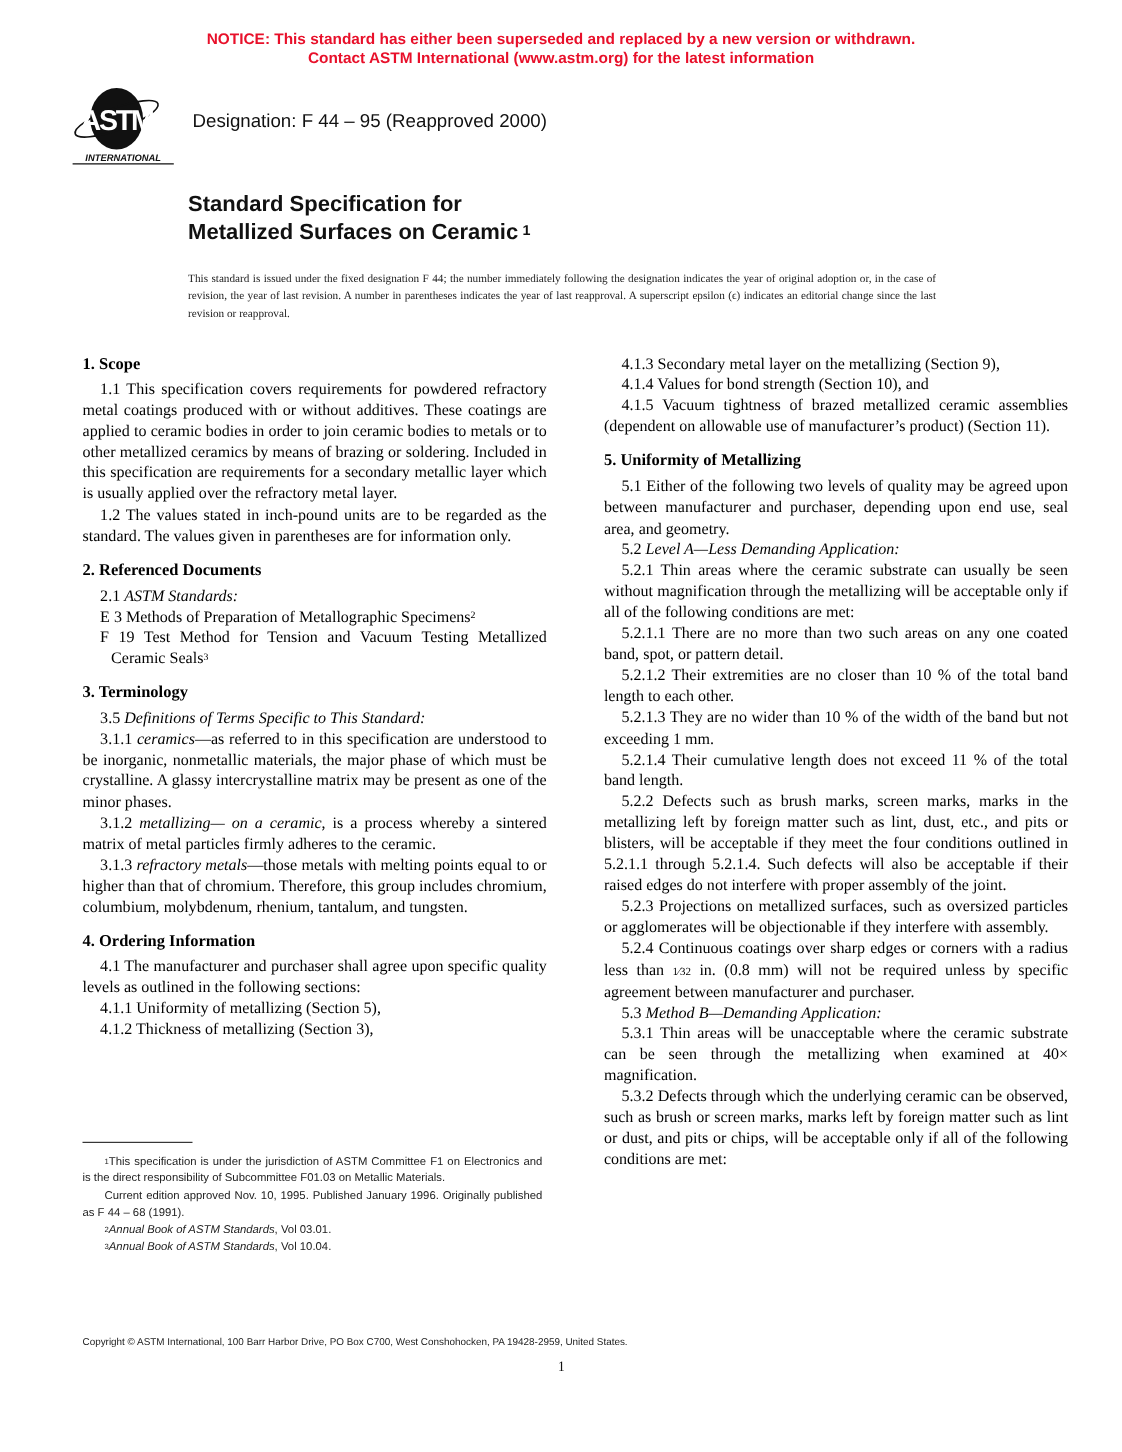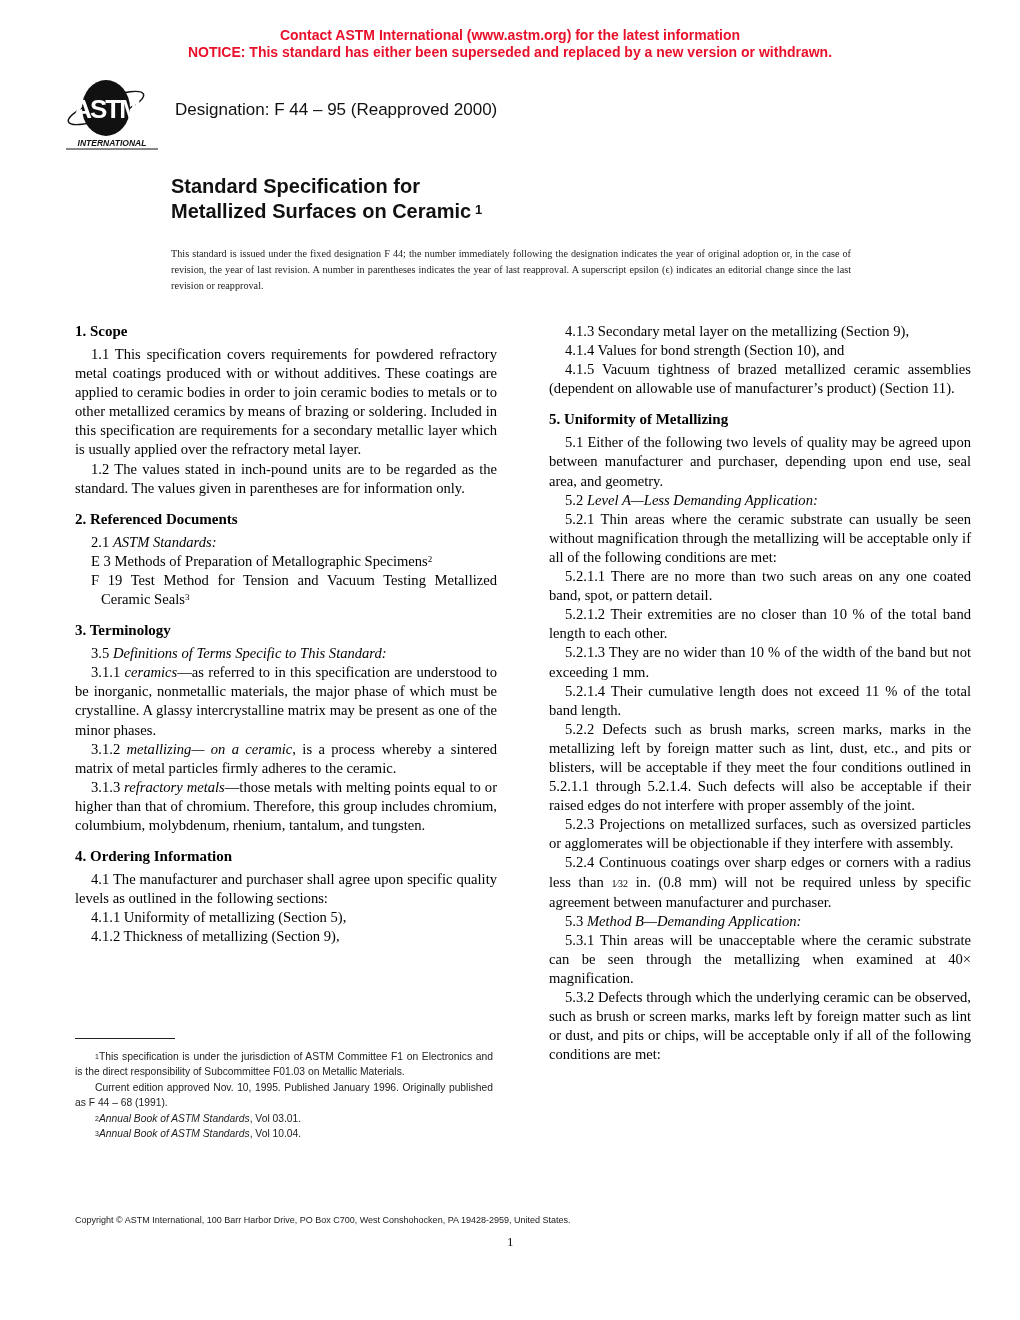--- a/index.html
+++ b/index.html
@@ -33,22 +33,22 @@
   .footnotes sup { font-size: 7px; vertical-align: top; }
   .copyright { position: absolute; left: 75px; top: 1215px; font-family: "Liberation Sans", sans-serif;
     font-size: 9px; color: #222; }
   .pagenum { position: absolute; left: 507px; top: 1234px; font-family: "Liberation Serif", serif;
     font-size: 13px; color: #111; }
 </style>
 </head>
 <body>
 
 <div class="notice">
+  <div>NOTICE: This standard has either been superseded and replaced by a new version or withdrawn.</div>
   <div>Contact ASTM International (www.astm.org) for the latest information</div>
-  <div>NOTICE: This standard has either been superseded and replaced by a new version or withdrawn.</div>
 </div>
 
 <div class="logo">
   <svg width="96" height="72" viewBox="0 0 96 72">
     <ellipse cx="42" cy="30" rx="24" ry="28" fill="#111"></ellipse>
     <ellipse cx="42" cy="30" rx="40" ry="10" fill="none" stroke="#111" stroke-width="1.5" transform="rotate(-20 42 30)"></ellipse>
     <text x="42" y="40" text-anchor="middle" font-family="Liberation Sans, sans-serif" font-weight="bold" font-size="26" fill="#fff" letter-spacing="-2">ASTM</text>
     <rect x="2" y="60" width="92" height="10" fill="#fff"></rect>
     <text x="48" y="68" text-anchor="middle" font-family="Liberation Sans, sans-serif" font-weight="bold" font-style="italic" font-size="8.5" fill="#111">INTERNATIONAL</text>
     <line x1="2" y1="71" x2="94" y2="71" stroke="#111" stroke-width="1"></line>
@@ -80,21 +80,21 @@
     <h2>3.  Terminology</h2>
     <p><span>3.5 </span><i>Definitions of Terms Specific to This Standard:</i></p>
     <p><span>3.1.1 </span><i>ceramics</i><span>—as referred to in this specification are understood to be inorganic, nonmetallic materials, the major phase of which must be crystalline. A glassy intercrystalline matrix may be present as one of the minor phases.</span></p>
     <p><span>3.1.2 </span><i>metallizing— on a ceramic</i><span>, is a process whereby a sintered matrix of metal particles firmly adheres to the ceramic.</span></p>
     <p><span>3.1.3 </span><i>refractory metals</i><span>—those metals with melting points equal to or higher than that of chromium. Therefore, this group includes chromium, columbium, molybdenum, rhenium, tantalum, and tungsten.</span></p>
   </div>
   <div class="sec">
     <h2>4.  Ordering Information</h2>
     <p>4.1  The manufacturer and purchaser shall agree upon specific quality levels as outlined in the following sections:</p>
     <p>4.1.1  Uniformity of metallizing (Section 5),</p>
-    <p>4.1.2  Thickness of metallizing (Section 9),</p>
+    <p>4.1.2  Thickness of metallizing (Section 3),</p>
   </div>
 </div>
 
 <div class="col col-right">
   <p>4.1.3  Secondary metal layer on the metallizing (Section 9),</p>
   <p>4.1.4  Values for bond strength (Section 10), and</p>
   <p>4.1.5  Vacuum tightness of brazed metallized ceramic assemblies (dependent on allowable use of manufacturer’s product) (Section 11).</p>
   <div class="sec">
     <h2>5.  Uniformity of Metallizing</h2>
     <p>5.1  Either of the following two levels of quality may be agreed upon between manufacturer and purchaser, depending upon end use, seal area, and geometry.</p>

